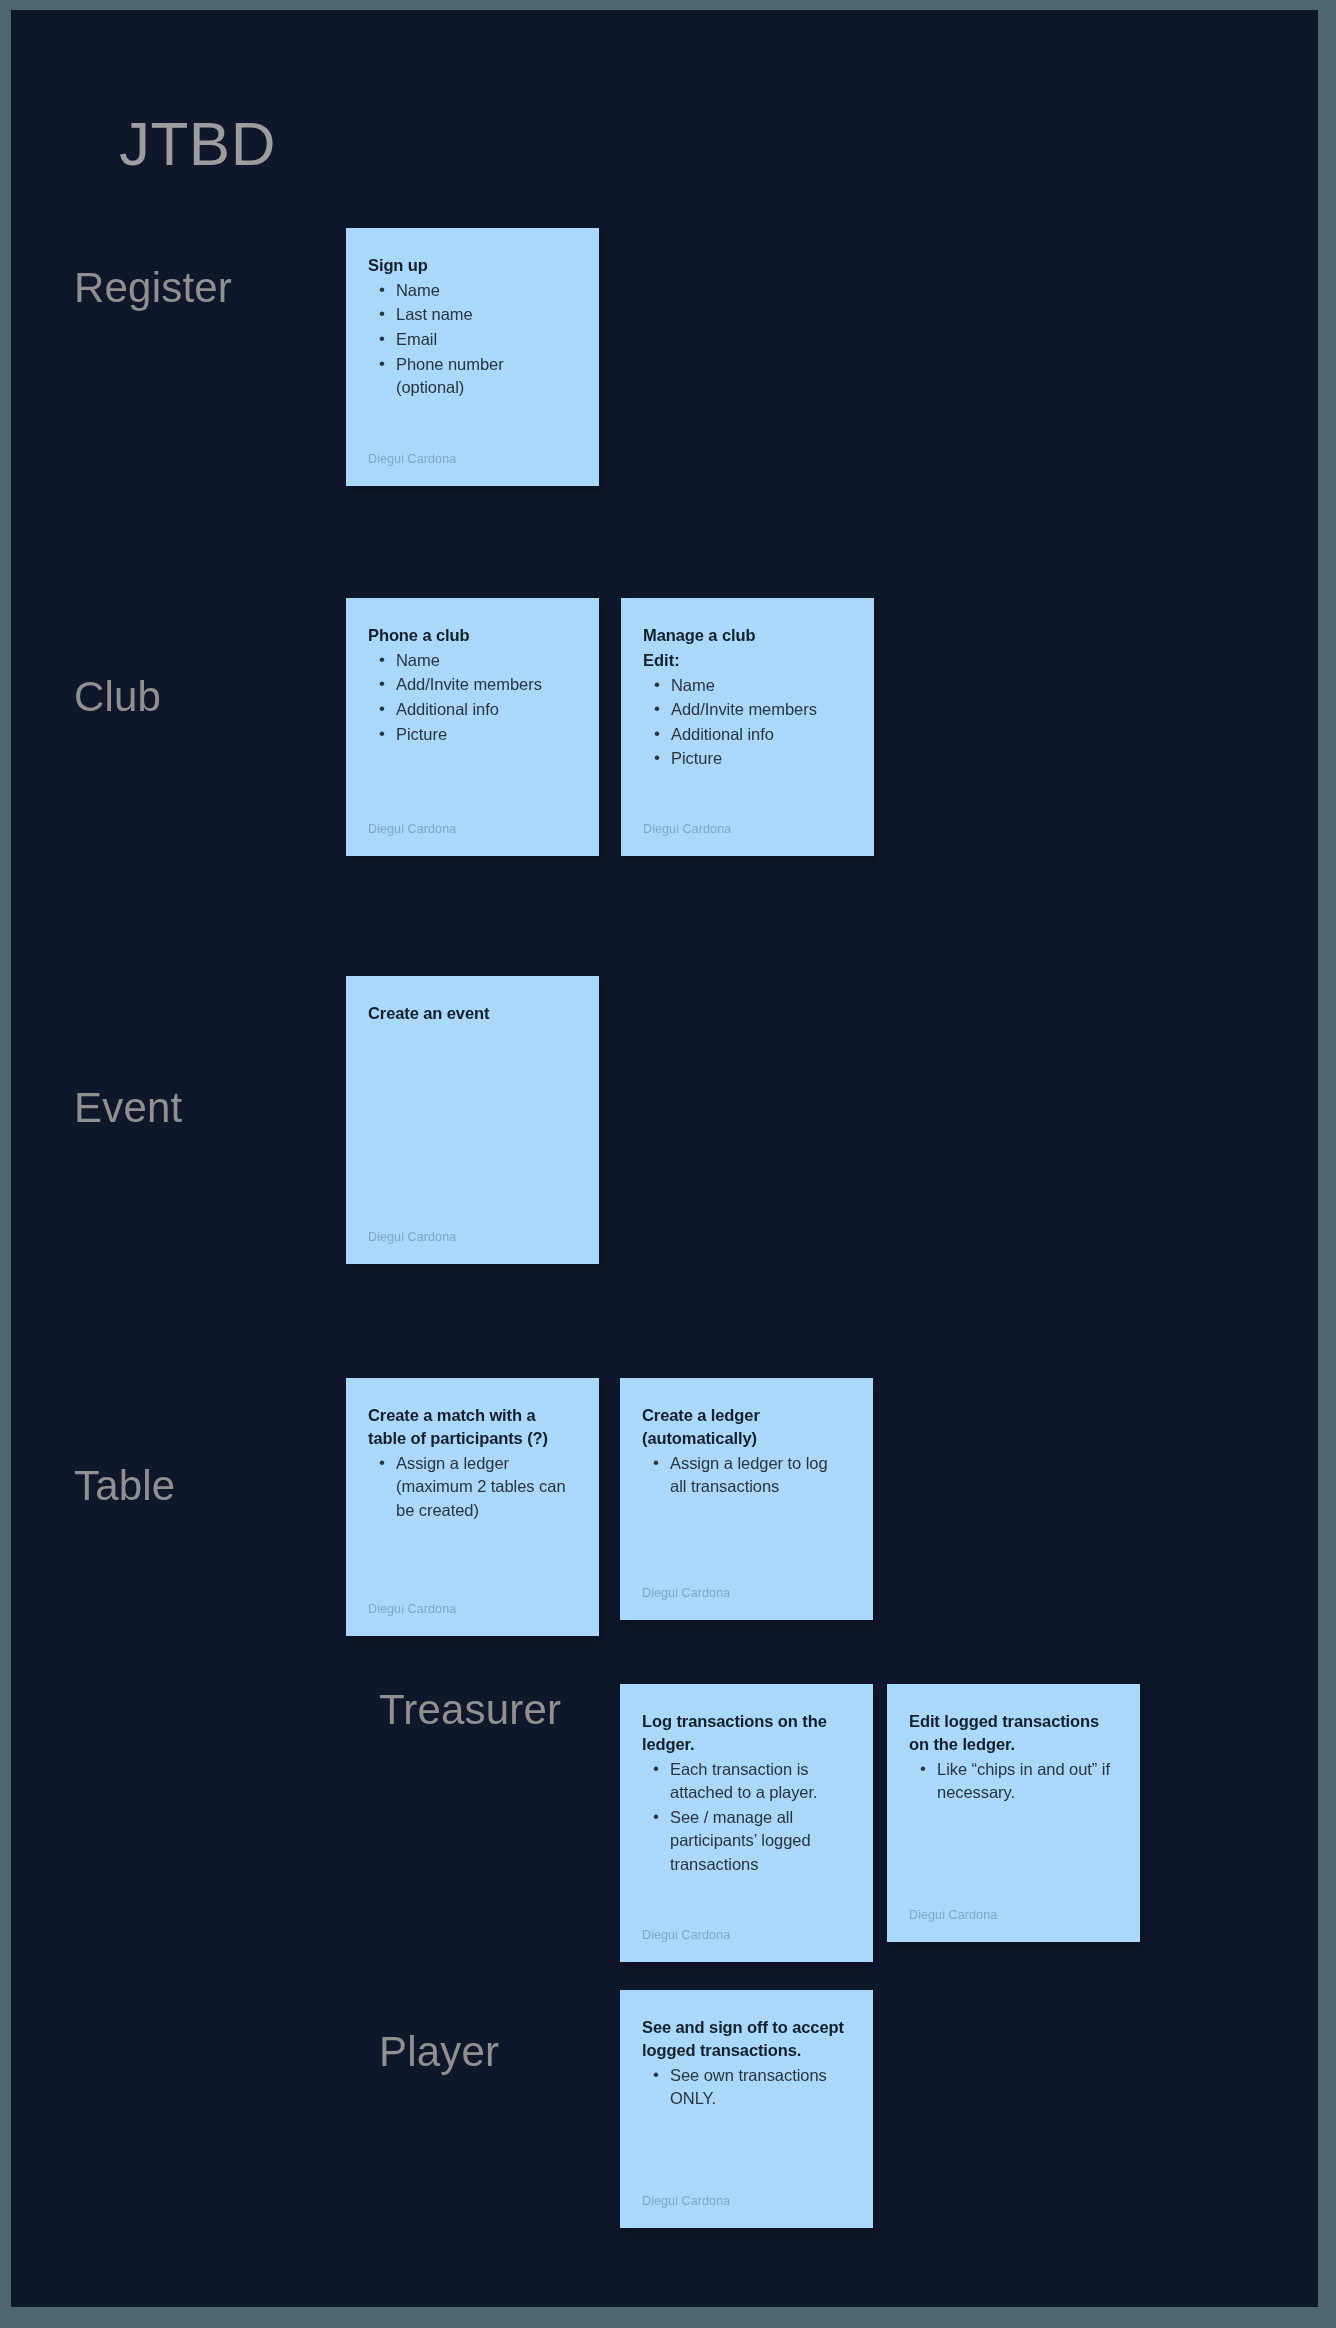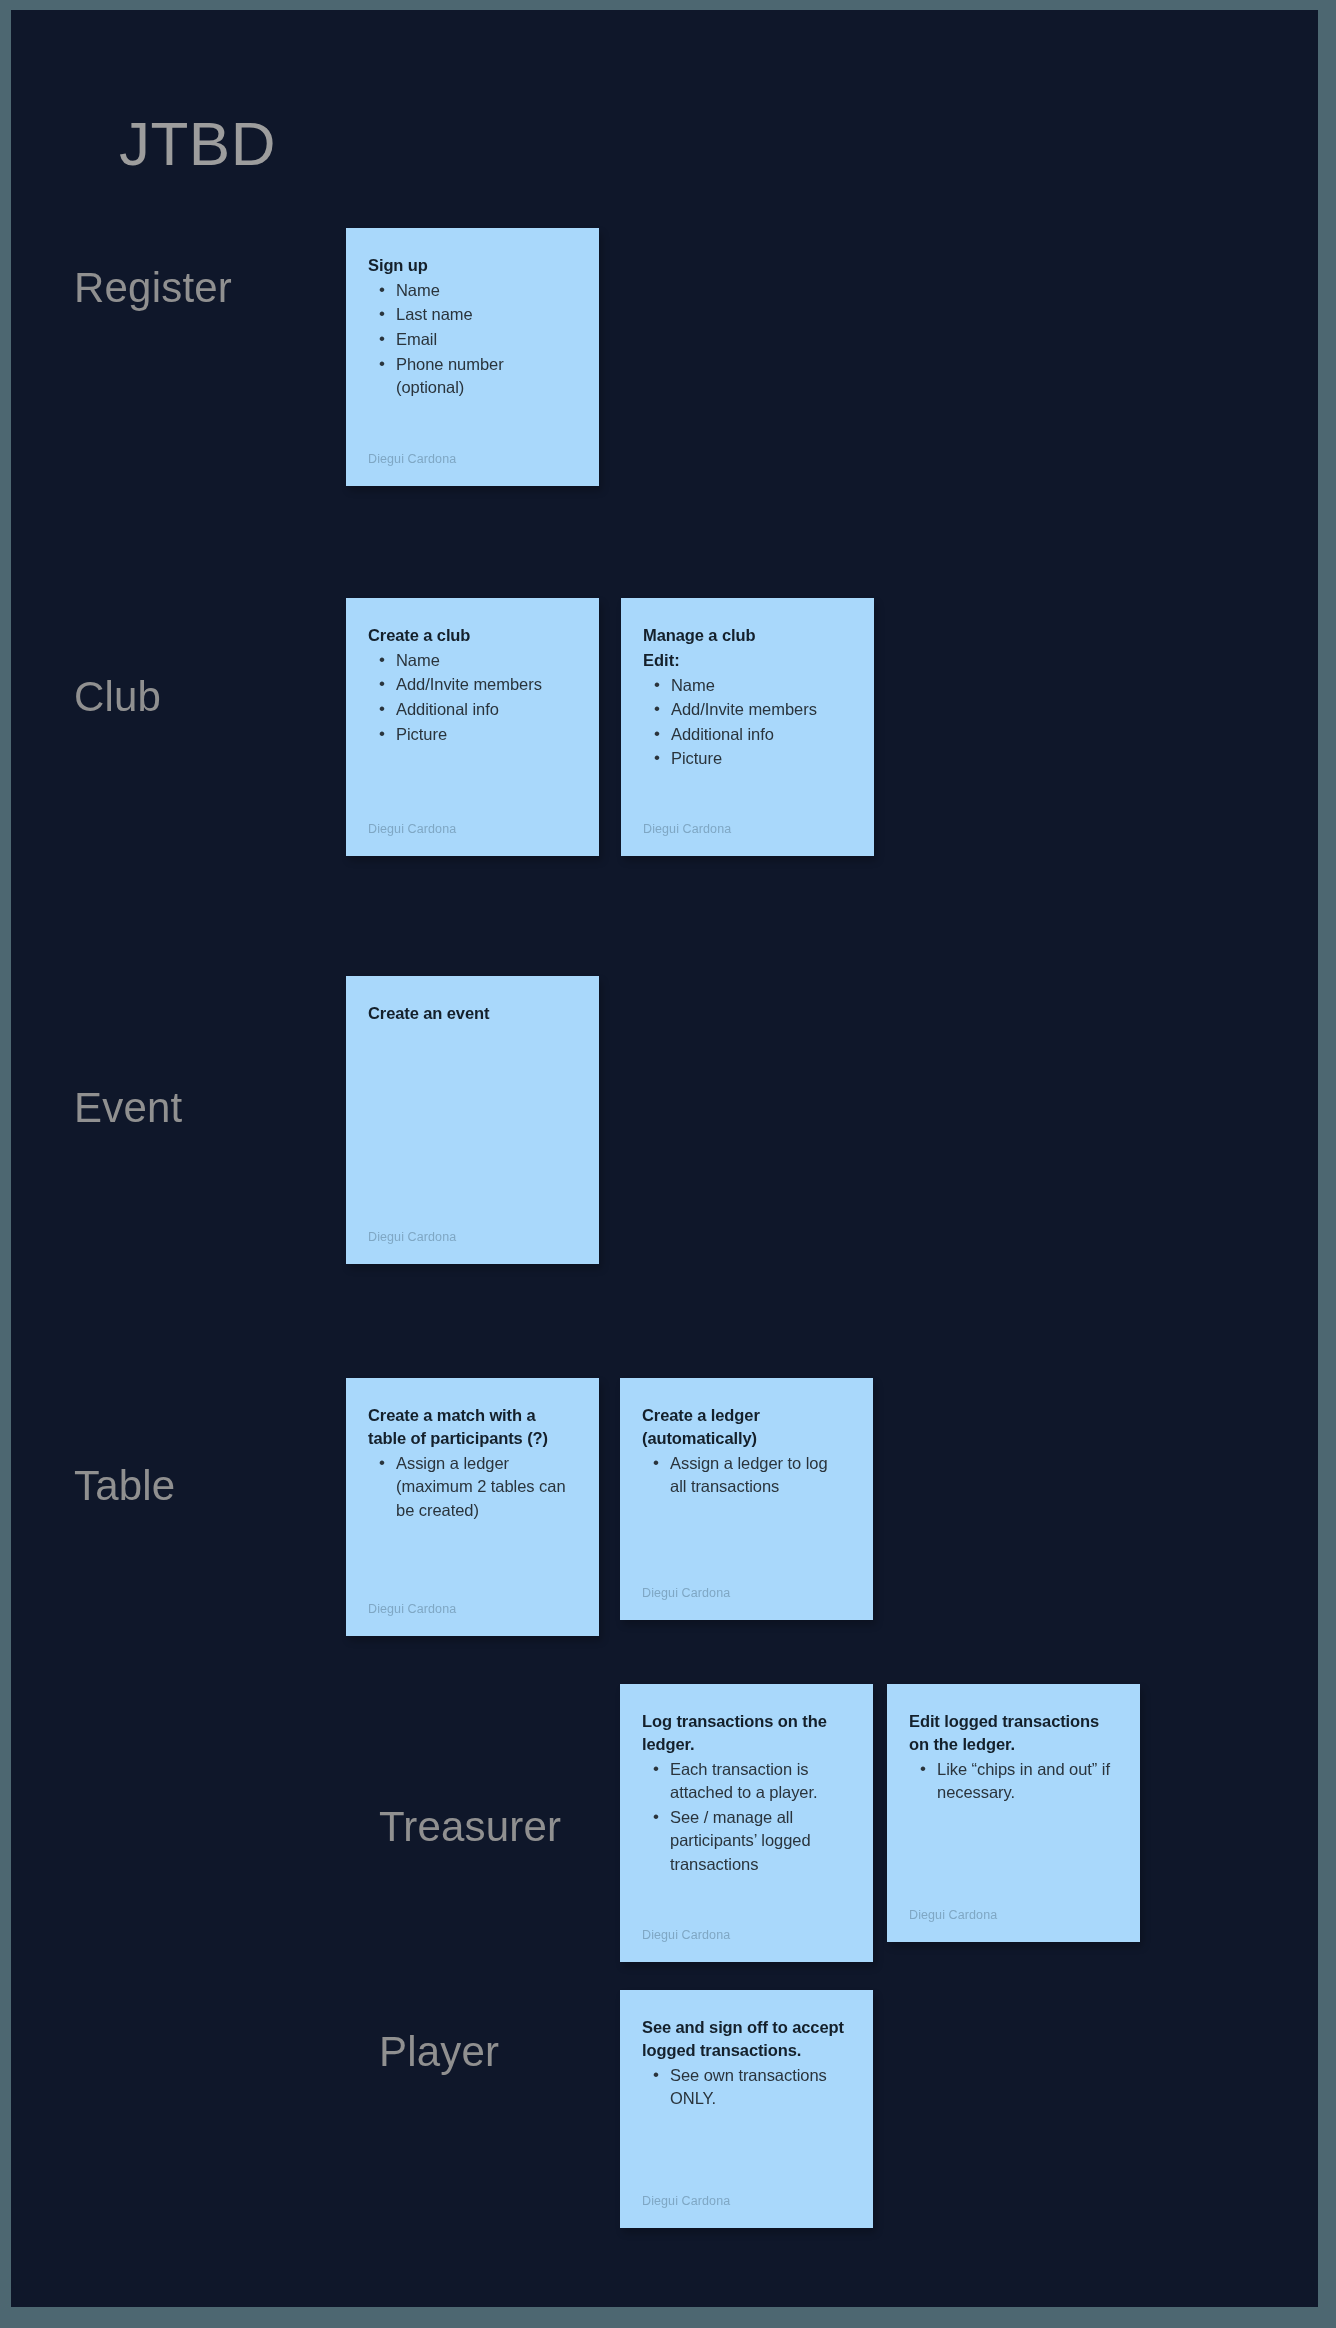--- a/index.html
+++ b/index.html
@@ -106,36 +106,36 @@
 
 <div class="frame-outer">
   <div class="canvas">
 
     <h1 class="board-title">JTBD</h1>
 
     <div class="row-label" style="left:63px; top:255px; width:260px;">Register</div>
     <div class="row-label" style="left:63px; top:664px; width:260px;">Club</div>
     <div class="row-label" style="left:63px; top:1075px; width:260px;">Event</div>
     <div class="row-label" style="left:63px; top:1453px; width:260px;">Table</div>
-    <div class="row-label" style="left:368px; top:1794px; width:150px;">Treasurer</div>
+    <div class="row-label" style="left:368px; top:1677px; width:150px;">Treasurer</div>
     <div class="row-label" style="left:368px; top:2019px; width:180px;">Player</div>
 
     <div class="card" style="left:335px; top:218px; width:253px; height:258px;">
       <div class="card-title">Sign up</div>
       <ul class="card-list">
         <li>Name</li>
         <li>Last name</li>
         <li>Email</li>
         <li>Phone number (optional)</li>
       </ul>
       <div class="card-author">Diegui Cardona</div>
     </div>
 
     <div class="card" style="left:335px; top:588px; width:253px; height:258px;">
-      <div class="card-title">Create a club</div>
+      <div class="card-title">Phone a club</div>
       <ul class="card-list">
         <li>Name</li>
         <li>Add/Invite members</li>
         <li>Additional info</li>
         <li>Picture</li>
       </ul>
       <div class="card-author">Diegui Cardona</div>
     </div>
 
     <div class="card" style="left:610px; top:588px; width:253px; height:258px;">

